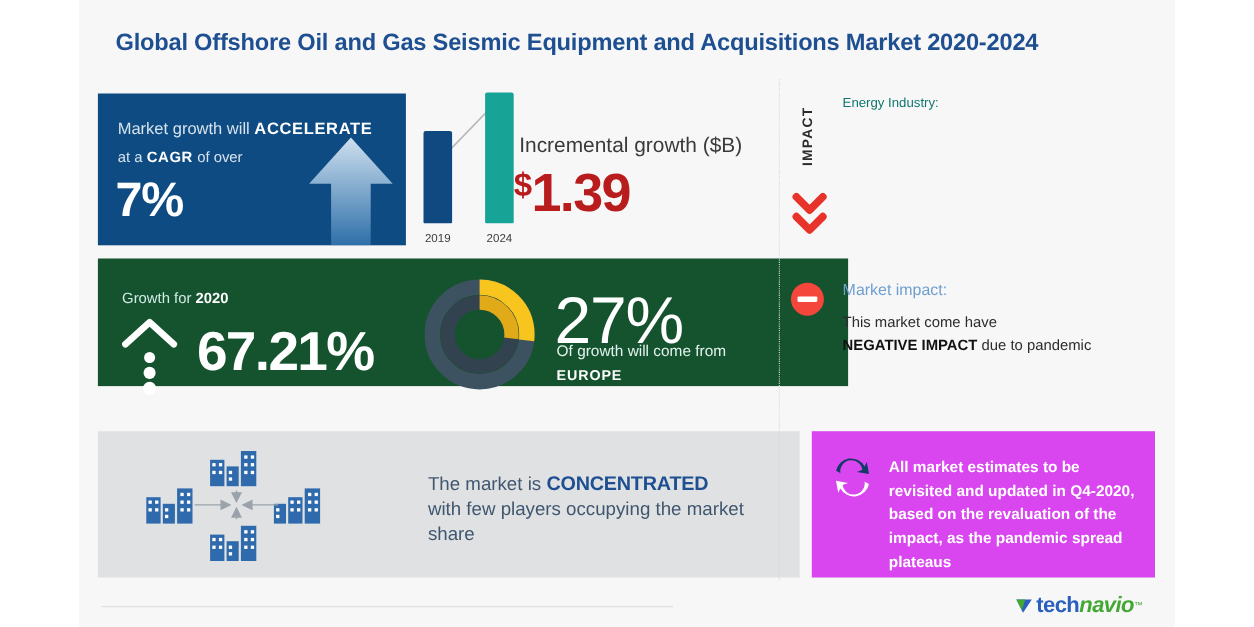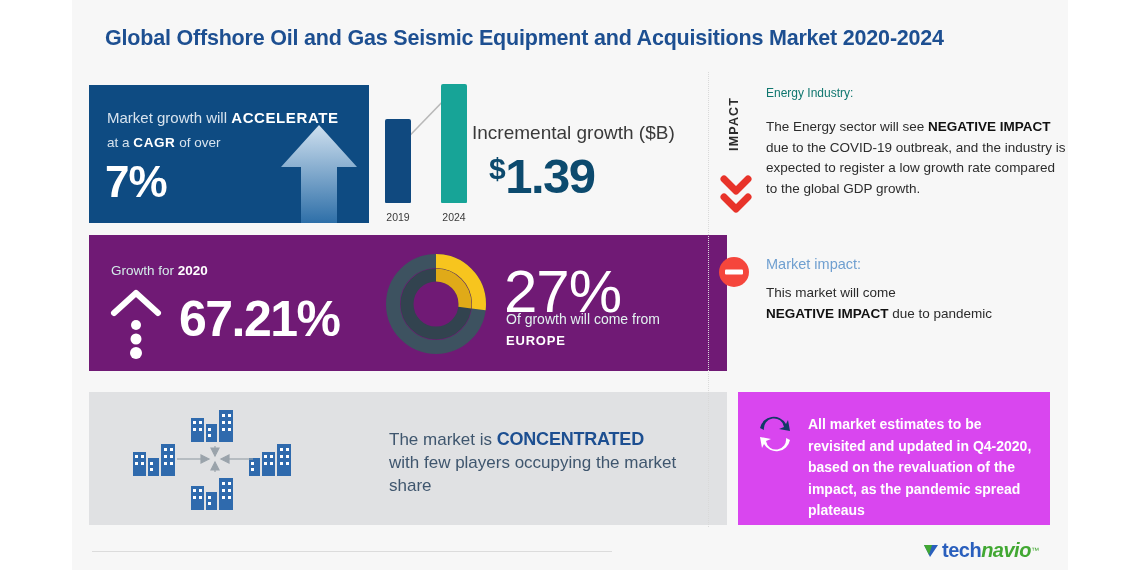--- a/index.html
+++ b/index.html
@@ -44,27 +44,28 @@
   .bar-label{position:absolute;bottom:2px;font-size:10.5px;color:#3b3b3b;}
   .bar-label.l2019{left:0px;width:38px;text-align:center;}
   .bar-label.l2024{left:56px;width:38px;text-align:center;}
   .trend{position:absolute;left:2px;top:0px;width:100px;height:82px;}
   .inc-label{
     position:absolute;left:400px;top:122px;font-size:19px;color:#3a3a3a;
     white-space:nowrap;
   }
   .inc-value{
     position:absolute;left:395px;top:148px;font-size:49px;font-weight:bold;
-    color:#0c4a6e;letter-spacing:-1.5px;white-space:nowrap;padding-left:22px;
+    color:#b91c1c;letter-spacing:-1.5px;white-space:nowrap;
   }
   .inc-value .dollar{font-size:30px;vertical-align:14px;margin-right:1px;}
 
   .teal-panel{
-    position:absolute;left:17px;top:235px;width:638px;height:136px;
-    background:#701a75;
+    position:absolute;left:17px;top:235px;width:638px;height:116px;
+    background:#14532d;
+    padding-left:44px;
   }
   .teal-growth{position:absolute;left:22px;top:28px;font-size:13.5px;color:#d3ece9;}
   .teal-growth b{color:#ffffff;font-weight:bold;}
   .chev-up{position:absolute;left:20px;top:52px;width:54px;height:72px;}
   .teal-pct{
     position:absolute;left:90px;top:55px;font-size:50px;font-weight:bold;
     color:#ffffff;letter-spacing:-1.5px;
   }
   .donut{position:absolute;left:292px;top:14px;width:110px;height:110px;}
   .reg-pct{
@@ -312,33 +313,28 @@
     </div>
 
     <div class="divider"></div>
 
     <div class="impact-word">IMPACT</div>
     <svg class="dbl-chev" viewBox="0 0 32 46">
       <polyline points="4,4 16,16 28,4" fill="none" stroke="#e8332a" stroke-width="7" stroke-linecap="round" stroke-linejoin="round"></polyline>
       <polyline points="4,22 16,34 28,22" fill="none" stroke="#e8332a" stroke-width="7" stroke-linecap="round" stroke-linejoin="round"></polyline>
     </svg>
     <div class="energy-head">Energy Industry:</div>
-    <div class="energy-body">
-      <span>The Energy sector will see</span>
-      <b>NEGATIVE IMPACT</b>
-      <span>due to the COVID-19 outbreak, and the industry is expected to register a low growth rate compared to the global GDP growth.</span>
-    </div>
 
     <svg class="noentry" viewBox="0 0 32 32">
       <circle cx="16" cy="16" r="15" fill="#f5463c"></circle>
       <rect x="7" y="13.5" width="18" height="5" rx="1" fill="#ffffff"></rect>
     </svg>
     <div class="mi-head">Market impact:</div>
     <div class="mi-body">
-      <span>This market will come</span><br>
+      <span>This market come have</span><br>
       <b>NEGATIVE IMPACT</b>
       <span>due to pandemic</span>
     </div>
 
     <div class="rev-panel">
       <svg class="refresh-ico" viewBox="0 0 40 40">
         <path d="M5 14 A14 14 0 0 1 31 10 L33 6 L35 17 L24 15 L29 13 A10 10 0 0 0 9 16 Z" fill="#123a66"></path>
         <path d="M35 26 A14 14 0 0 1 9 30 L7 34 L5 23 L16 25 L11 27 A10 10 0 0 0 31 24 Z" fill="#ffffff"></path>
       </svg>
       <div class="rev-text">All market estimates to be revisited and updated in Q4-2020, based on the revaluation of the impact, as the pandemic spread plateaus</div>

